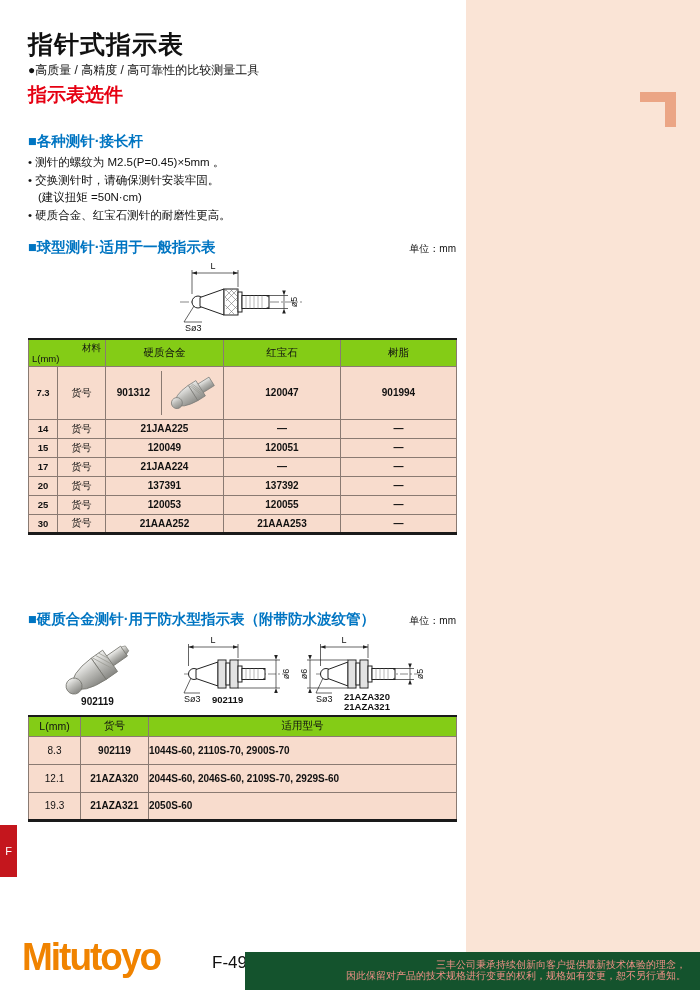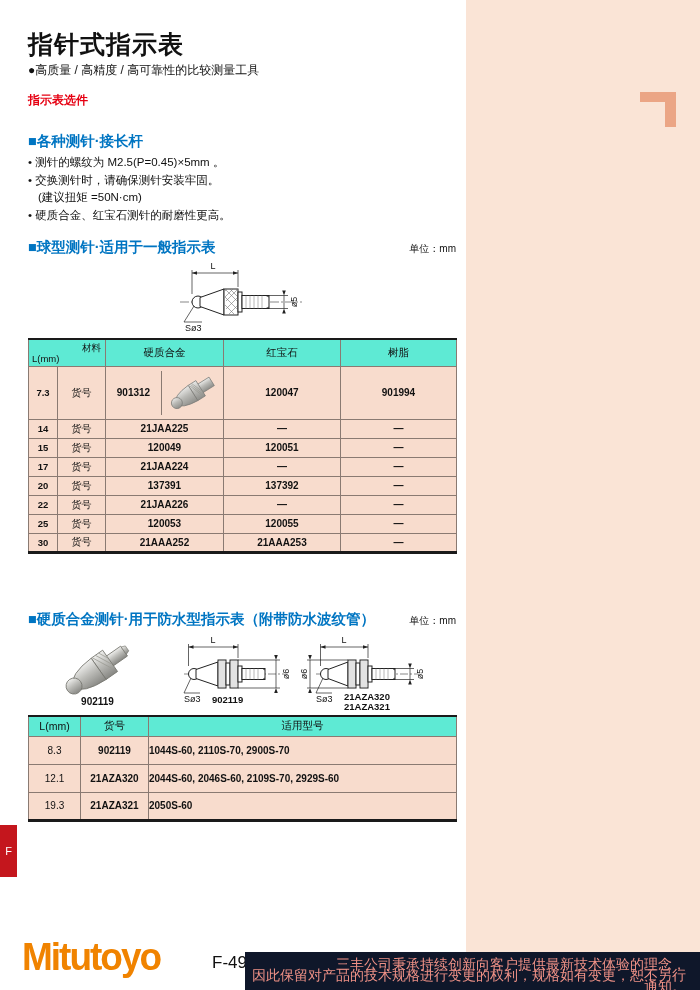--- a/index.html
+++ b/index.html
@@ -6,59 +6,59 @@
   body{width:700px;height:990px;background:#ffffff;font-family:"Liberation Sans",sans-serif;position:relative;overflow:hidden;}
   .abs{position:absolute;}
 
   
   .pink-panel{left:466px;top:0;width:234px;height:955px;background:#fae4d6;}
   .corner-glyph{left:640px;top:92px;width:36px;height:35px;border-top:10px solid #eba585;border-right:11px solid #eba585;box-sizing:border-box;}
 
   
   .page-title{left:28px;top:28px;font-size:25px;font-weight:bold;color:#111;letter-spacing:1px;}
   .subtitle{left:28px;top:62px;font-size:12px;color:#111;}
-  .red-heading{left:28px;top:92px;font-size:12px;font-weight:bold;color:#e60012;}
+  .red-heading{left:28px;top:82px;font-size:19px;font-weight:bold;color:#e60012;}
   .blue{color:#0075c2;font-weight:bold;}
   .h-s1{left:28px;top:132px;font-size:14.5px;}
   .bullets{left:28px;top:154px;font-size:11.5px;color:#111;line-height:17.5px;width:420px;}
   .bullets .indent{padding-left:10px;}
 
   .heading-row{left:28px;width:428px;display:flex;justify-content:space-between;align-items:flex-end;}
   .hr-s2{top:238px;}
   .hr-s3{top:610px;gap:8px;}
   .heading-row .blue{font-size:14.5px;}
   .unit{font-size:10px;color:#111;padding-bottom:1px;}
 
   
   table{border-collapse:collapse;table-layout:fixed;background:#f8dccd;}
   .t1{left:28px;top:338px;width:428px;border-top:2px solid #1a1a1a;border-bottom:3px solid #1a1a1a;border-left:1px solid #555;border-right:1px solid #555;}
   .t2{left:28px;top:715px;width:428px;border-top:2px solid #1a1a1a;border-bottom:3px solid #1a1a1a;border-left:1px solid #555;border-right:1px solid #555;}
   td,th{border:1px solid #8a7a72;font-weight:normal;font-size:10px;color:#111;text-align:center;vertical-align:middle;padding:0;}
-  .t1 thead th,.t2 thead th{background:#5eead4;font-size:10.5px;}
+  .t1 thead th,.t2 thead th{background:#84cc16;font-size:10.5px;}
   .code{font-weight:bold;font-size:10px;}
   .lval{font-weight:bold;font-size:9.5px;}
   .models{font-weight:bold;text-align:left;font-size:10px;}
   .corner-cell{position:relative;background-image:linear-gradient(to bottom right,transparent calc(50% - .6px),#6b5d55 calc(50% - .6px),#6b5d55 calc(50% + .6px),transparent calc(50% + .6px));}
   .corner-top{position:absolute;top:2px;right:4px;font-size:9.5px;}
   .corner-bot{position:absolute;bottom:2px;left:3px;font-size:9.5px;}
   .split-cell{display:flex;height:100%;align-items:stretch;}
   .split-cell .num{width:55px;display:flex;align-items:center;justify-content:center;font-weight:bold;}
   .split-cell .pic{flex:1;border-left:1px solid #8a7a72;display:flex;align-items:center;justify-content:center;}
 
   
   svg{display:block;}
   .draw text{font-size:9px;fill:#111;font-family:"Liberation Sans",sans-serif;}
   .draw .pn{font-weight:bold;font-size:9.5px;}
   .photo-label{font-size:10px;font-weight:bold;color:#111;text-align:center;}
 
   
   .f-tab{left:0;top:825px;width:17px;height:52px;background:#c4161d;color:#fff;font-size:11px;display:flex;align-items:center;justify-content:center;}
   .logo{left:22px;top:936px;font-size:37px;font-weight:bold;color:#f08300;letter-spacing:-2px;transform:scaleY(1.05);}
   .page-num{left:212px;top:953px;font-size:17px;color:#111;}
-  .red-band{left:245px;top:952px;width:455px;height:38px;background:#0f172a;box-sizing:border-box;text-align:right;padding:7px 14px 0 0;font-size:14px;line-height:11px;color:#ef9186;}
+  .red-band{left:245px;top:952px;width:455px;height:38px;background:#14532d;box-sizing:border-box;text-align:right;padding:7px 14px 0 0;font-size:10px;line-height:11px;color:#ef9186;}
 </style>
 </head>
 <body>
 
 <div class="abs pink-panel"></div>
 <div class="abs corner-glyph"></div>
 
 <div class="abs page-title">指针式指示表</div>
 <div class="abs subtitle">●高质量 / 高精度 / 高可靠性的比较测量工具</div>
 <div class="abs red-heading">指示表选件</div>
@@ -176,27 +176,20 @@
       <td class="code">—</td>
     </tr>
     <tr style="height:19px">
       <td class="lval">20</td>
       <td>货号</td>
       <td class="code">137391</td>
       <td class="code">137392</td>
       <td class="code">—</td>
     </tr>
     <tr style="height:19px">
-      <td class="lval">22</td>
-      <td>货号</td>
-      <td class="code">21JAA226</td>
-      <td class="code">—</td>
-      <td class="code">—</td>
-    </tr>
-    <tr style="height:19px">
       <td class="lval">25</td>
       <td>货号</td>
       <td class="code">120053</td>
       <td class="code">120055</td>
       <td class="code">—</td>
     </tr>
     <tr style="height:19px">
       <td class="lval">30</td>
       <td>货号</td>
       <td class="code">21AAA252</td>

